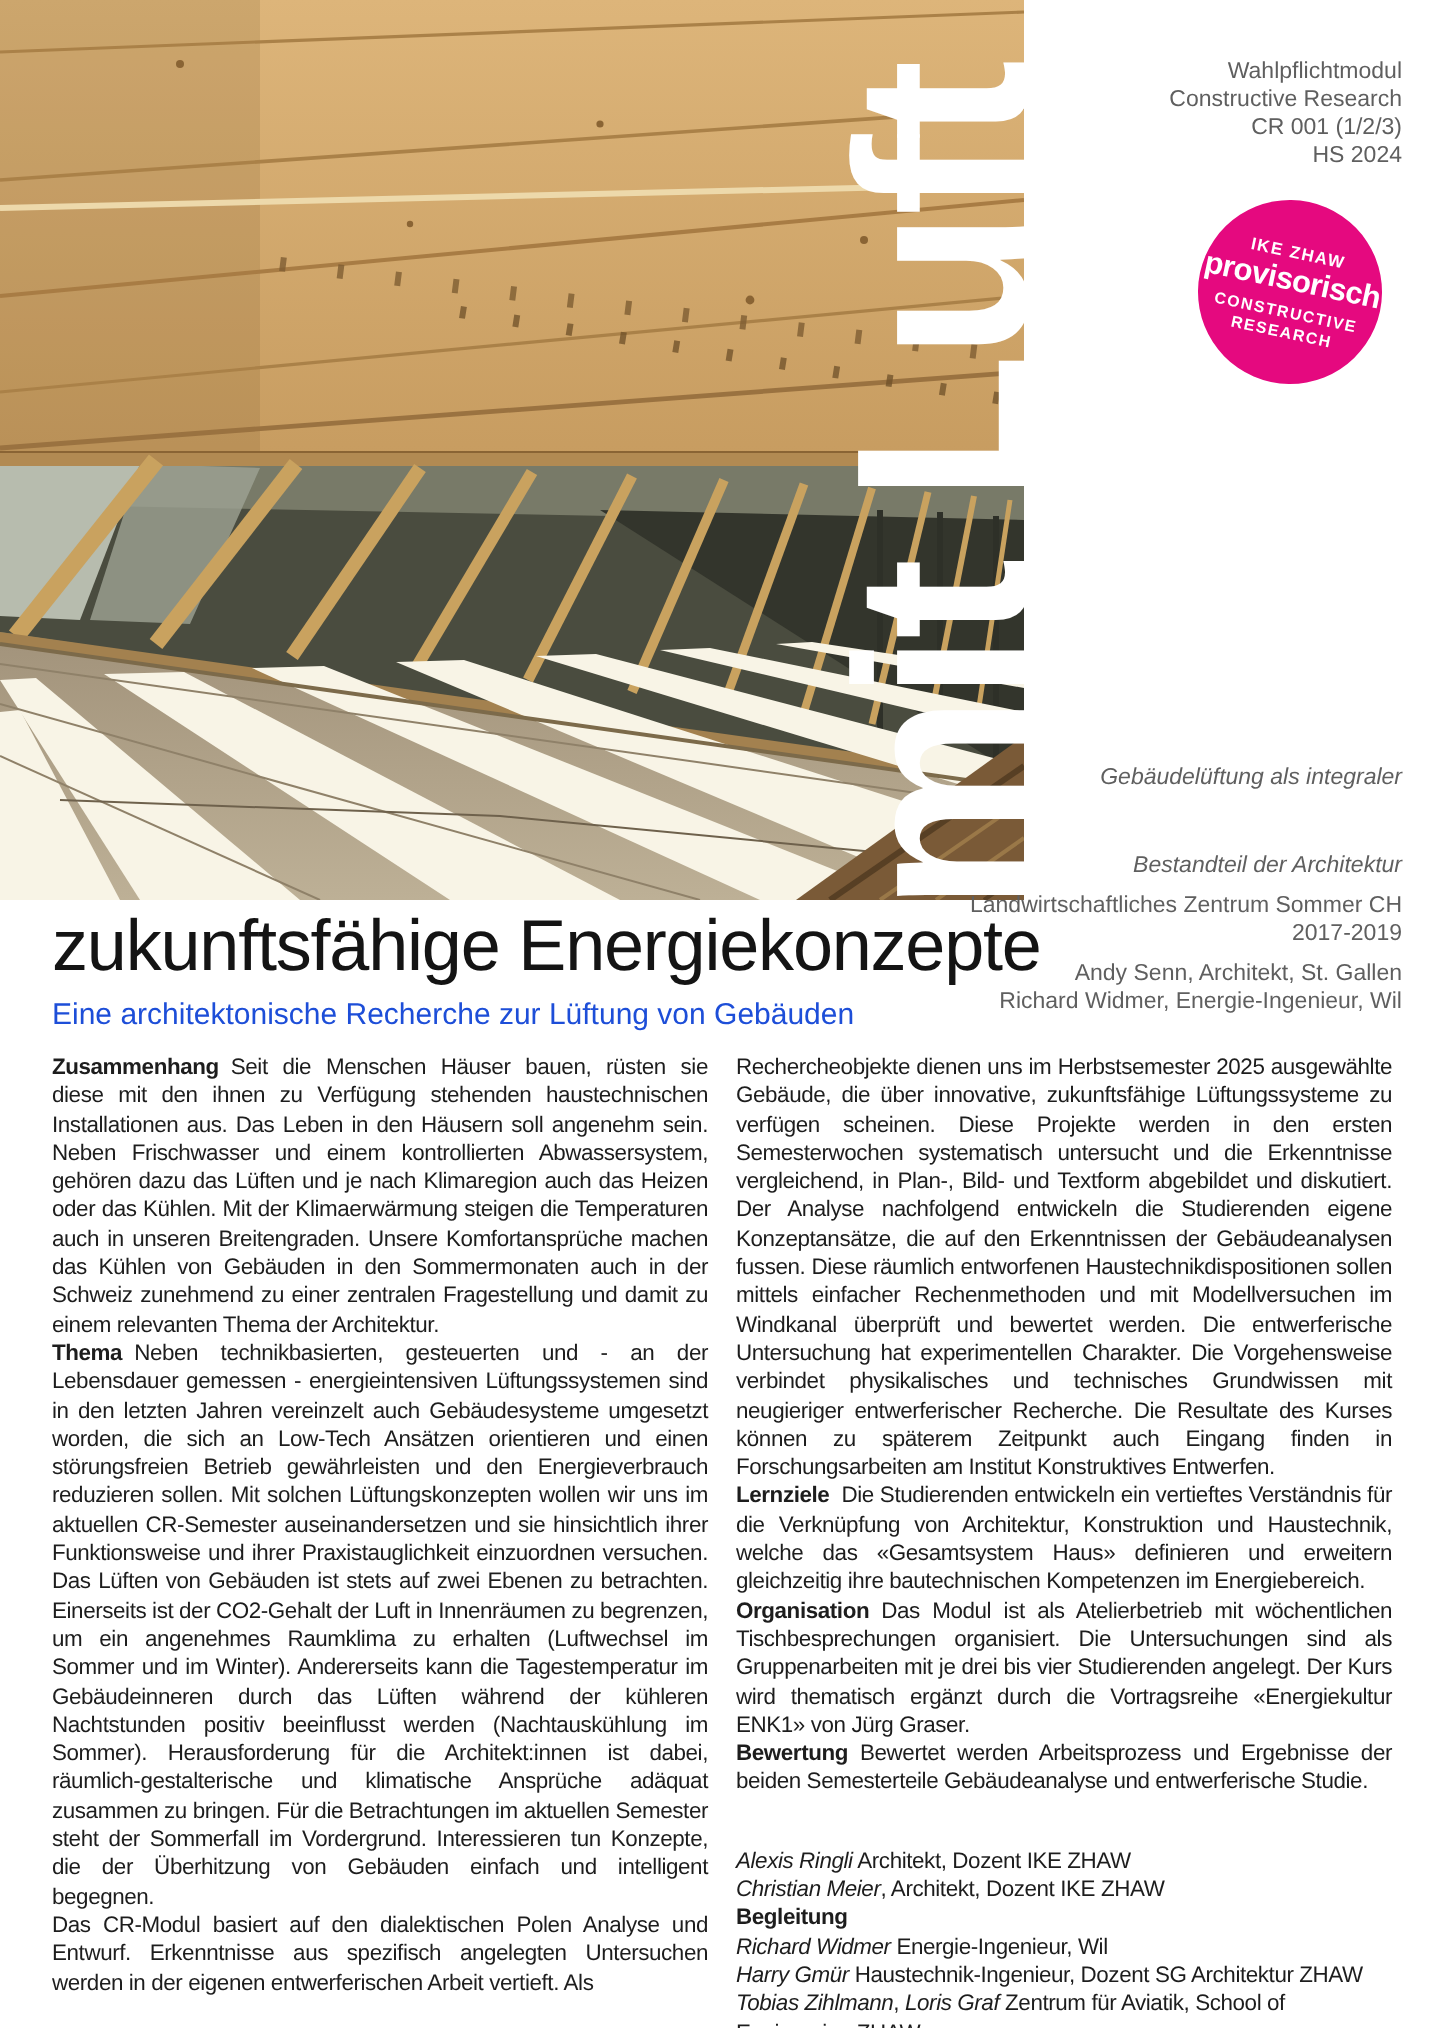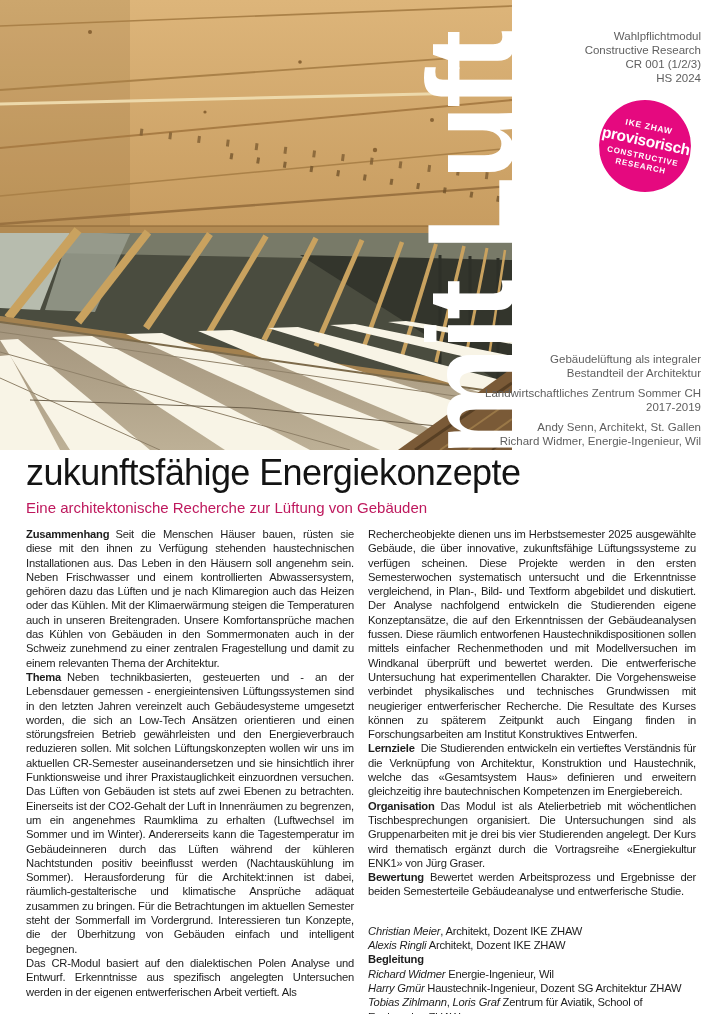--- a/index.html
+++ b/index.html
@@ -20,25 +20,25 @@
          background:#e5097f;color:#fff;transform:rotate(12deg);
          display:flex;flex-direction:column;align-items:center;justify-content:center;
          text-align:center;}
   .badge .s1{font-size:8.5px;letter-spacing:.8px;font-weight:bold;}
   .badge .s2{font-size:15.5px;font-weight:bold;margin:1px 0 2px 0;letter-spacing:-.3px;}
   .badge .s3{font-size:8px;letter-spacing:.8px;line-height:10px;font-weight:bold;}
   
   .credits{position:absolute;top:353px;right:16px;text-align:right;
            font-size:11.5px;line-height:13.5px;color:#5f5f5f;}
   .credits .grp{margin-bottom:7px;}
-  .credits .cap{}
+  .credits .cap{font-style:italic;margin-top:30px;}
   
   .header{position:absolute;left:26px;top:452px;width:670px;}
   .header h1{margin:0;font-size:36px;font-weight:normal;letter-spacing:-.6px;color:#141414;}
-  .header h2{margin:5px 0 0 0;font-size:15px;font-weight:normal;color:#be185d;}
+  .header h2{margin:5px 0 0 0;font-size:15px;font-weight:normal;color:#1d4ed8;}
   
   .columns{position:absolute;left:26px;top:527px;width:670px;display:flex;gap:14px;}
   .col{width:328px;font-size:11.2px;line-height:14.3px;letter-spacing:-.2px;
        text-align:justify;color:#1d1d1d;}
   .col p{margin:0;}
   .lead{margin-right:6px;}
   .team{margin-top:25px;text-align:left;}
   .team .hd{font-weight:bold;}
   .it{font-style:italic;}
 </style>
@@ -167,22 +167,22 @@
         <p><b class="lead">Thema</b>Neben technikbasierten, gesteuerten und - an der Lebensdauer gemessen - energieintensiven Lüftungssystemen sind in den letzten Jahren vereinzelt auch Gebäudesysteme umgesetzt worden, die sich an Low-Tech Ansätzen orientieren und einen störungsfreien Betrieb gewährleisten und den Energieverbrauch reduzieren sollen. Mit solchen Lüftungskonzepten wollen wir uns im aktuellen CR-Semester auseinandersetzen und sie hinsichtlich ihrer Funktionsweise und ihrer Praxistauglichkeit einzuordnen versuchen. Das Lüften von Gebäuden ist stets auf zwei Ebenen zu betrachten. Einerseits ist der CO2-Gehalt der Luft in Innenräumen zu begrenzen, um ein angenehmes Raumklima zu erhalten (Luftwechsel im Sommer und im Winter). Andererseits kann die Tagestemperatur im Gebäudeinneren durch das Lüften während der kühleren Nachtstunden positiv beeinflusst werden (Nachtauskühlung im Sommer). Herausforderung für die Architekt:innen ist dabei, räumlich-gestalterische und klimatische Ansprüche adäquat zusammen zu bringen. Für die Betrachtungen im aktuellen Semester steht der Sommerfall im Vordergrund. Interessieren tun Konzepte, die der Überhitzung von Gebäuden einfach und intelligent begegnen.</p>
         <p>Das CR-Modul basiert auf den dialektischen Polen Analyse und Entwurf. Erkenntnisse aus spezifisch angelegten Untersuchen werden in der eigenen entwerferischen Arbeit vertieft. Als</p>
       </div>
     <div class="col" id="col-right">
 
     <p>Rechercheobjekte dienen uns im Herbstsemester 2025 ausgewählte Gebäude, die über innovative, zukunftsfähige Lüftungssysteme zu verfügen scheinen. Diese Projekte werden in den ersten Semesterwochen systematisch untersucht und die Erkenntnisse vergleichend, in Plan-, Bild- und Textform abgebildet und diskutiert. Der Analyse nachfolgend entwickeln die Studierenden eigene Konzeptansätze, die auf den Erkenntnissen der Gebäudeanalysen fussen. Diese räumlich entworfenen Haustechnikdispositionen sollen mittels einfacher Rechenmethoden und mit Modellversuchen im Windkanal überprüft und bewertet werden. Die entwerferische Untersuchung hat experimentellen Charakter. Die Vorgehensweise verbindet physikalisches und technisches Grundwissen mit neugieriger entwerferischer Recherche. Die Resultate des Kurses können zu späterem Zeitpunkt auch Eingang finden in Forschungsarbeiten am Institut Konstruktives Entwerfen.</p>
         <p><b class="lead">Lernziele</b>Die Studierenden entwickeln ein vertieftes Verständnis für die Verknüpfung von Architektur, Konstruktion und Haustechnik, welche das «Gesamtsystem Haus» definieren und erweitern gleichzeitig ihre bautechnischen Kompetenzen im Energiebereich.</p>
         <p><b class="lead">Organisation</b>Das Modul ist als Atelierbetrieb mit wöchentlichen Tischbesprechungen organisiert. Die Untersuchungen sind als Gruppenarbeiten mit je drei bis vier Studierenden angelegt. Der Kurs wird thematisch ergänzt durch die Vortragsreihe «Energiekultur ENK1» von Jürg Graser.</p>
         <p><b class="lead">Bewertung</b>Bewertet werden Arbeitsprozess und Ergebnisse der beiden Semesterteile Gebäudeanalyse und entwerferische Studie.</p>
         <div class="team">
+          <div><span class="it">Alexis Ringli</span><span> Architekt, Dozent IKE ZHAW</span></div>
           <div><span class="it">Christian Meier</span><span>, Architekt, Dozent IKE ZHAW</span></div>
-          <div><span class="it">Alexis Ringli</span><span> Architekt, Dozent IKE ZHAW</span></div>
           <div class="hd">Begleitung</div>
           <div><span class="it">Richard Widmer</span><span> Energie-Ingenieur, Wil</span></div>
           <div><span class="it">Harry Gmür</span><span> Haustechnik-Ingenieur, Dozent SG Architektur ZHAW</span></div>
           <div><span class="it">Tobias Zihlmann</span><span>, </span><span class="it">Loris Graf</span><span> Zentrum für Aviatik, School of Engineering ZHAW</span></div>
         </div>
       </div>
   </div>
 
 </div>
 

